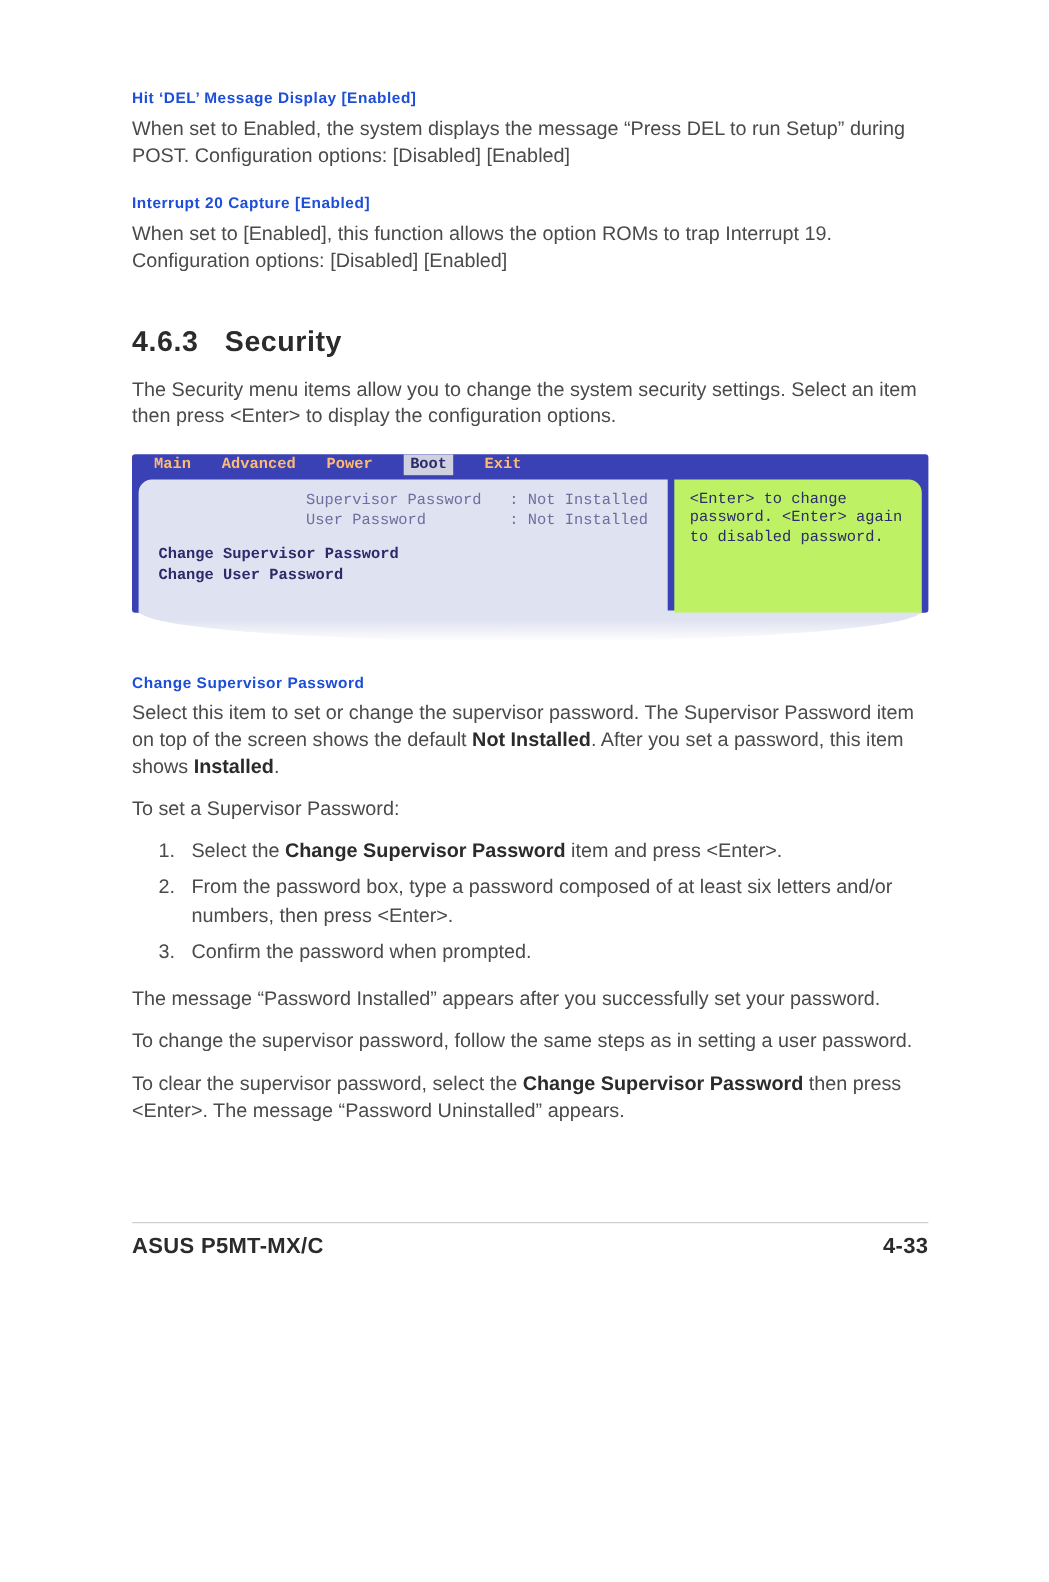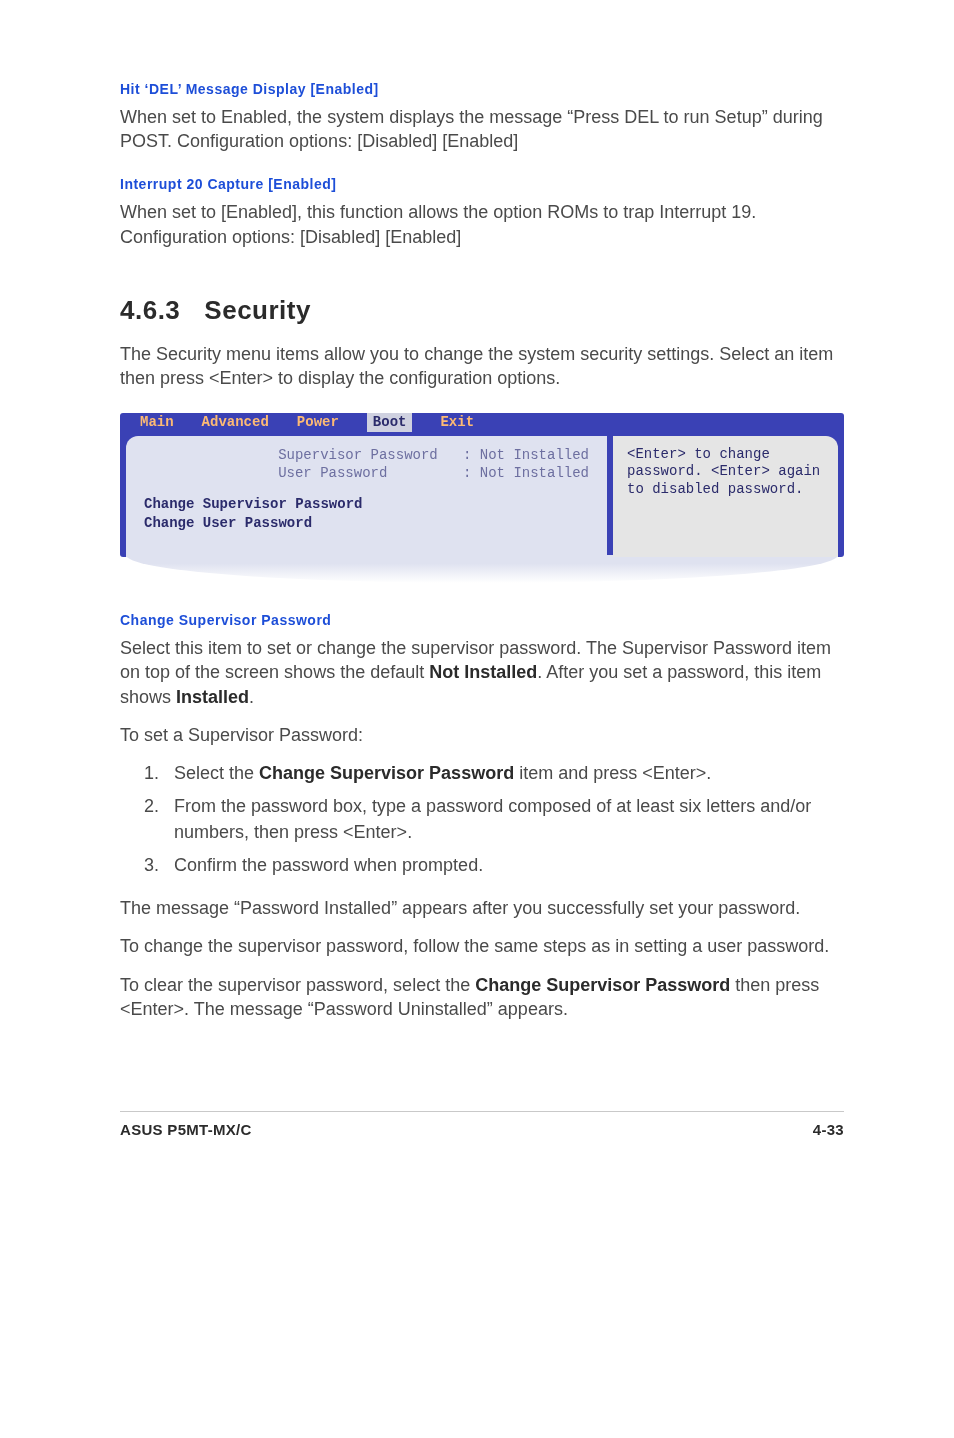--- a/index.html
+++ b/index.html
@@ -75,21 +75,21 @@
   }
   .bios-left {
     background: #dfe2f0;
     color: #2b2b6b;
     flex: 1;
     padding: 10px 18px 24px 18px;
     border-radius: 12px 0 0 0;
     margin-left: 6px;
   }
   .bios-right {
-    background: #e5e5e5;
+    background: #bef264;
     color: #2b2b6b;
     width: 225px;
     padding: 10px 14px 24px 14px;
     border-radius: 0 12px 0 0;
     margin-right: 6px;
     margin-left: 6px;
   }
   .bios-heading { color: #2b2b6b; font-weight: bold; margin-bottom: 12px; }
   .bios-line { color: #6d6fa0; white-space: pre; text-align: right; }
   .bios-action { color: #2b2b6b; font-weight: bold; }
@@ -115,21 +115,21 @@
   .bold-inline { font-weight: 900; color: #2b2b2b; }
 
   .footer {
     display: flex;
     justify-content: space-between;
     border-top: 1px solid #c9c9c9;
     margin-top: 90px;
     padding-top: 8px;
     font-family: "Arial Black", Arial, sans-serif;
     font-weight: 900;
-    font-size: 15px;
+    font-size: 20px;
     letter-spacing: 0.3px;
     color: #2b2b2b;
   }
 </style>
 </head>
 <body>
 
 <div class="h3">Hit ‘DEL’ Message Display [Enabled]</div>
 <div class="para">When set to Enabled, the system displays the message “Press DEL to run Setup” during POST. Configuration options: [Disabled] [Enabled]</div>
 

